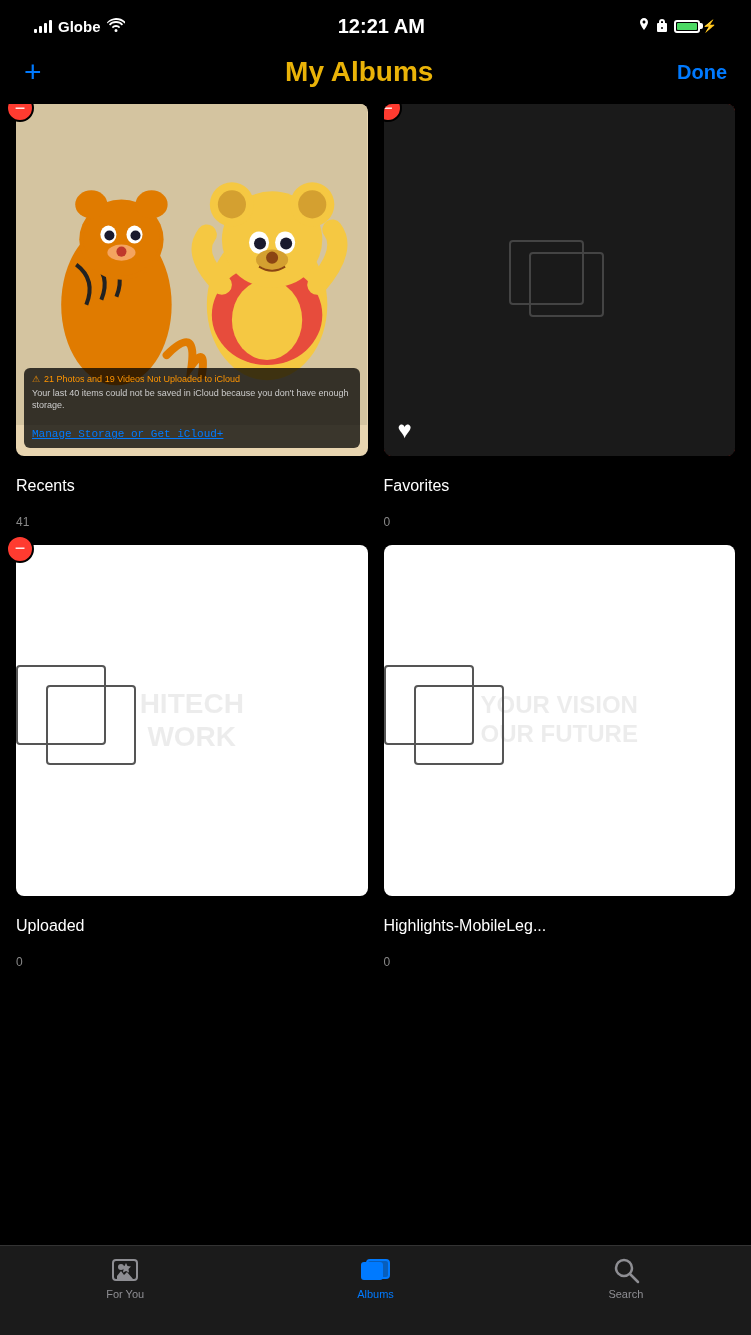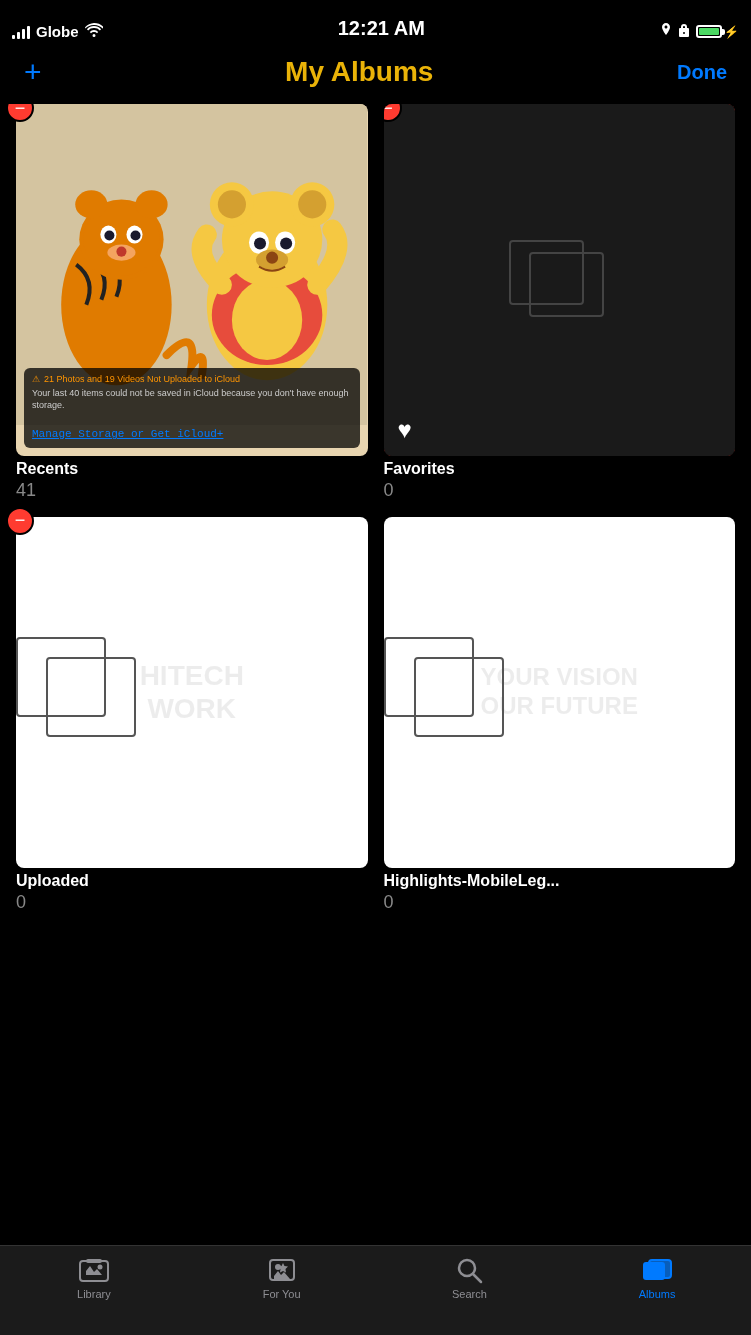--- a/index.html
+++ b/index.html
@@ -11,22 +11,22 @@
       color: #fff;
       font-family: -apple-system, 'Helvetica Neue', Arial, sans-serif;
       overflow: hidden;
       position: relative;
     }
 
     
     .status-bar {
       display: flex;
       justify-content: space-between;
-      align-items: flex-end;
-      padding: 12px 12px 8px;
+      align-items: center;
+      padding: 12px 34px 8px;
       height: 48px;
     }
     .status-left {
       display: flex;
       align-items: center;
       gap: 6px;
       font-size: 15px;
       font-weight: 600;
     }
     .signal-bars {
@@ -247,29 +247,29 @@
       height: 110px;
       z-index: 2;
     }
     .placeholder-sq-dark {
       position: absolute;
       border: 2px solid #555;
       border-radius: 4px;
     }
 
     .album-label {
-      margin-top: 4px;
+      margin-top: 21px;
       font-size: 16px;
-      font-weight: 700;
+      font-weight: 400;
       color: #fff;
     }
     .album-count {
-      font-size: 18px;
+      font-size: 12px;
       color: #888;
-      margin-top: 2px;
+      margin-top: 20px;
     }
 
     
     .remove-btn {
       position: absolute;
       top: -10px;
       left: -10px;
       width: 28px;
       height: 28px;
       background: #ff3b30;
@@ -518,58 +518,47 @@
       </div>
       <div class="album-label">Highlights-MobileLeg...</div>
       <div class="album-count">0</div>
     </div>
 
   </div>
 </div>
 
 <div class="tab-bar">
 
-  <div class="tab-item tab-inactive">
-    <div class="tab-icon lib-icon">
-      <svg width="32" height="26" viewBox="0 0 32 26" fill="#8e8e93">
-        <rect x="2" y="4" width="28" height="20" rx="3" fill="none" stroke="#8e8e93" stroke-width="2"></rect>
-        <rect x="8" y="2" width="16" height="4" rx="2" fill="#8e8e93"></rect>
-        <path d="M8 14l4-5 4 6 3-3 5 6H8z" fill="#8e8e93"></path>
-        <circle cx="22" cy="10" r="2.5" fill="#8e8e93"></circle>
-      </svg>
-    </div>
-    <span class="tab-label">Library</span>
-  </div>
 
   <div class="tab-item tab-inactive">
     <div class="tab-icon foryou-icon">
       <svg width="30" height="28" viewBox="0 0 30 28" fill="#8e8e93">
         <rect x="3" y="4" width="24" height="20" rx="3" fill="none" stroke="#8e8e93" stroke-width="2"></rect>
         <circle cx="11" cy="11" r="3" fill="#8e8e93"></circle>
         <path d="M7 20l4-5 3 4 3-3 6 7H7z" fill="#8e8e93"></path>
         <path d="M16 7l1.5 3 3.5.5-2.5 2.5.5 3.5L16 15l-3 1.5.5-3.5L11 10.5l3.5-.5z" fill="#8e8e93"></path>
       </svg>
     </div>
     <span class="tab-label">For You</span>
   </div>
 
-  <div class="tab-item tab-inactive">
-    <div class="tab-icon search-icon-tab">
-      <svg width="28" height="28" viewBox="0 0 28 28" fill="none">
-        <circle cx="12" cy="12" r="8" stroke="#8e8e93" stroke-width="2.5"></circle>
-        <line x1="18" y1="18" x2="26" y2="26" stroke="#8e8e93" stroke-width="2.5" stroke-linecap="round"></line>
-      </svg>
-    </div>
-    <span class="tab-label">Search</span>
-  </div>
-
   <div class="tab-item tab-active">
     <div class="tab-icon albums-icon">
       <svg width="32" height="28" viewBox="0 0 32 28" fill="#007aff">
         <rect x="2" y="6" width="22" height="18" rx="3" fill="#007aff"></rect>
         <rect x="8" y="4" width="22" height="18" rx="3" fill="none" stroke="#007aff" stroke-width="2"></rect>
         <rect x="8" y="4" width="22" height="18" rx="3" fill="#007aff" opacity="0.7"></rect>
       </svg>
     </div>
     <span class="tab-label">Albums</span>
   </div>
 
+  <div class="tab-item tab-inactive">
+    <div class="tab-icon search-icon-tab">
+      <svg width="28" height="28" viewBox="0 0 28 28" fill="none">
+        <circle cx="12" cy="12" r="8" stroke="#8e8e93" stroke-width="2.5"></circle>
+        <line x1="18" y1="18" x2="26" y2="26" stroke="#8e8e93" stroke-width="2.5" stroke-linecap="round"></line>
+      </svg>
+    </div>
+    <span class="tab-label">Search</span>
+  </div>
+
 </div>
 
 </body></html>

